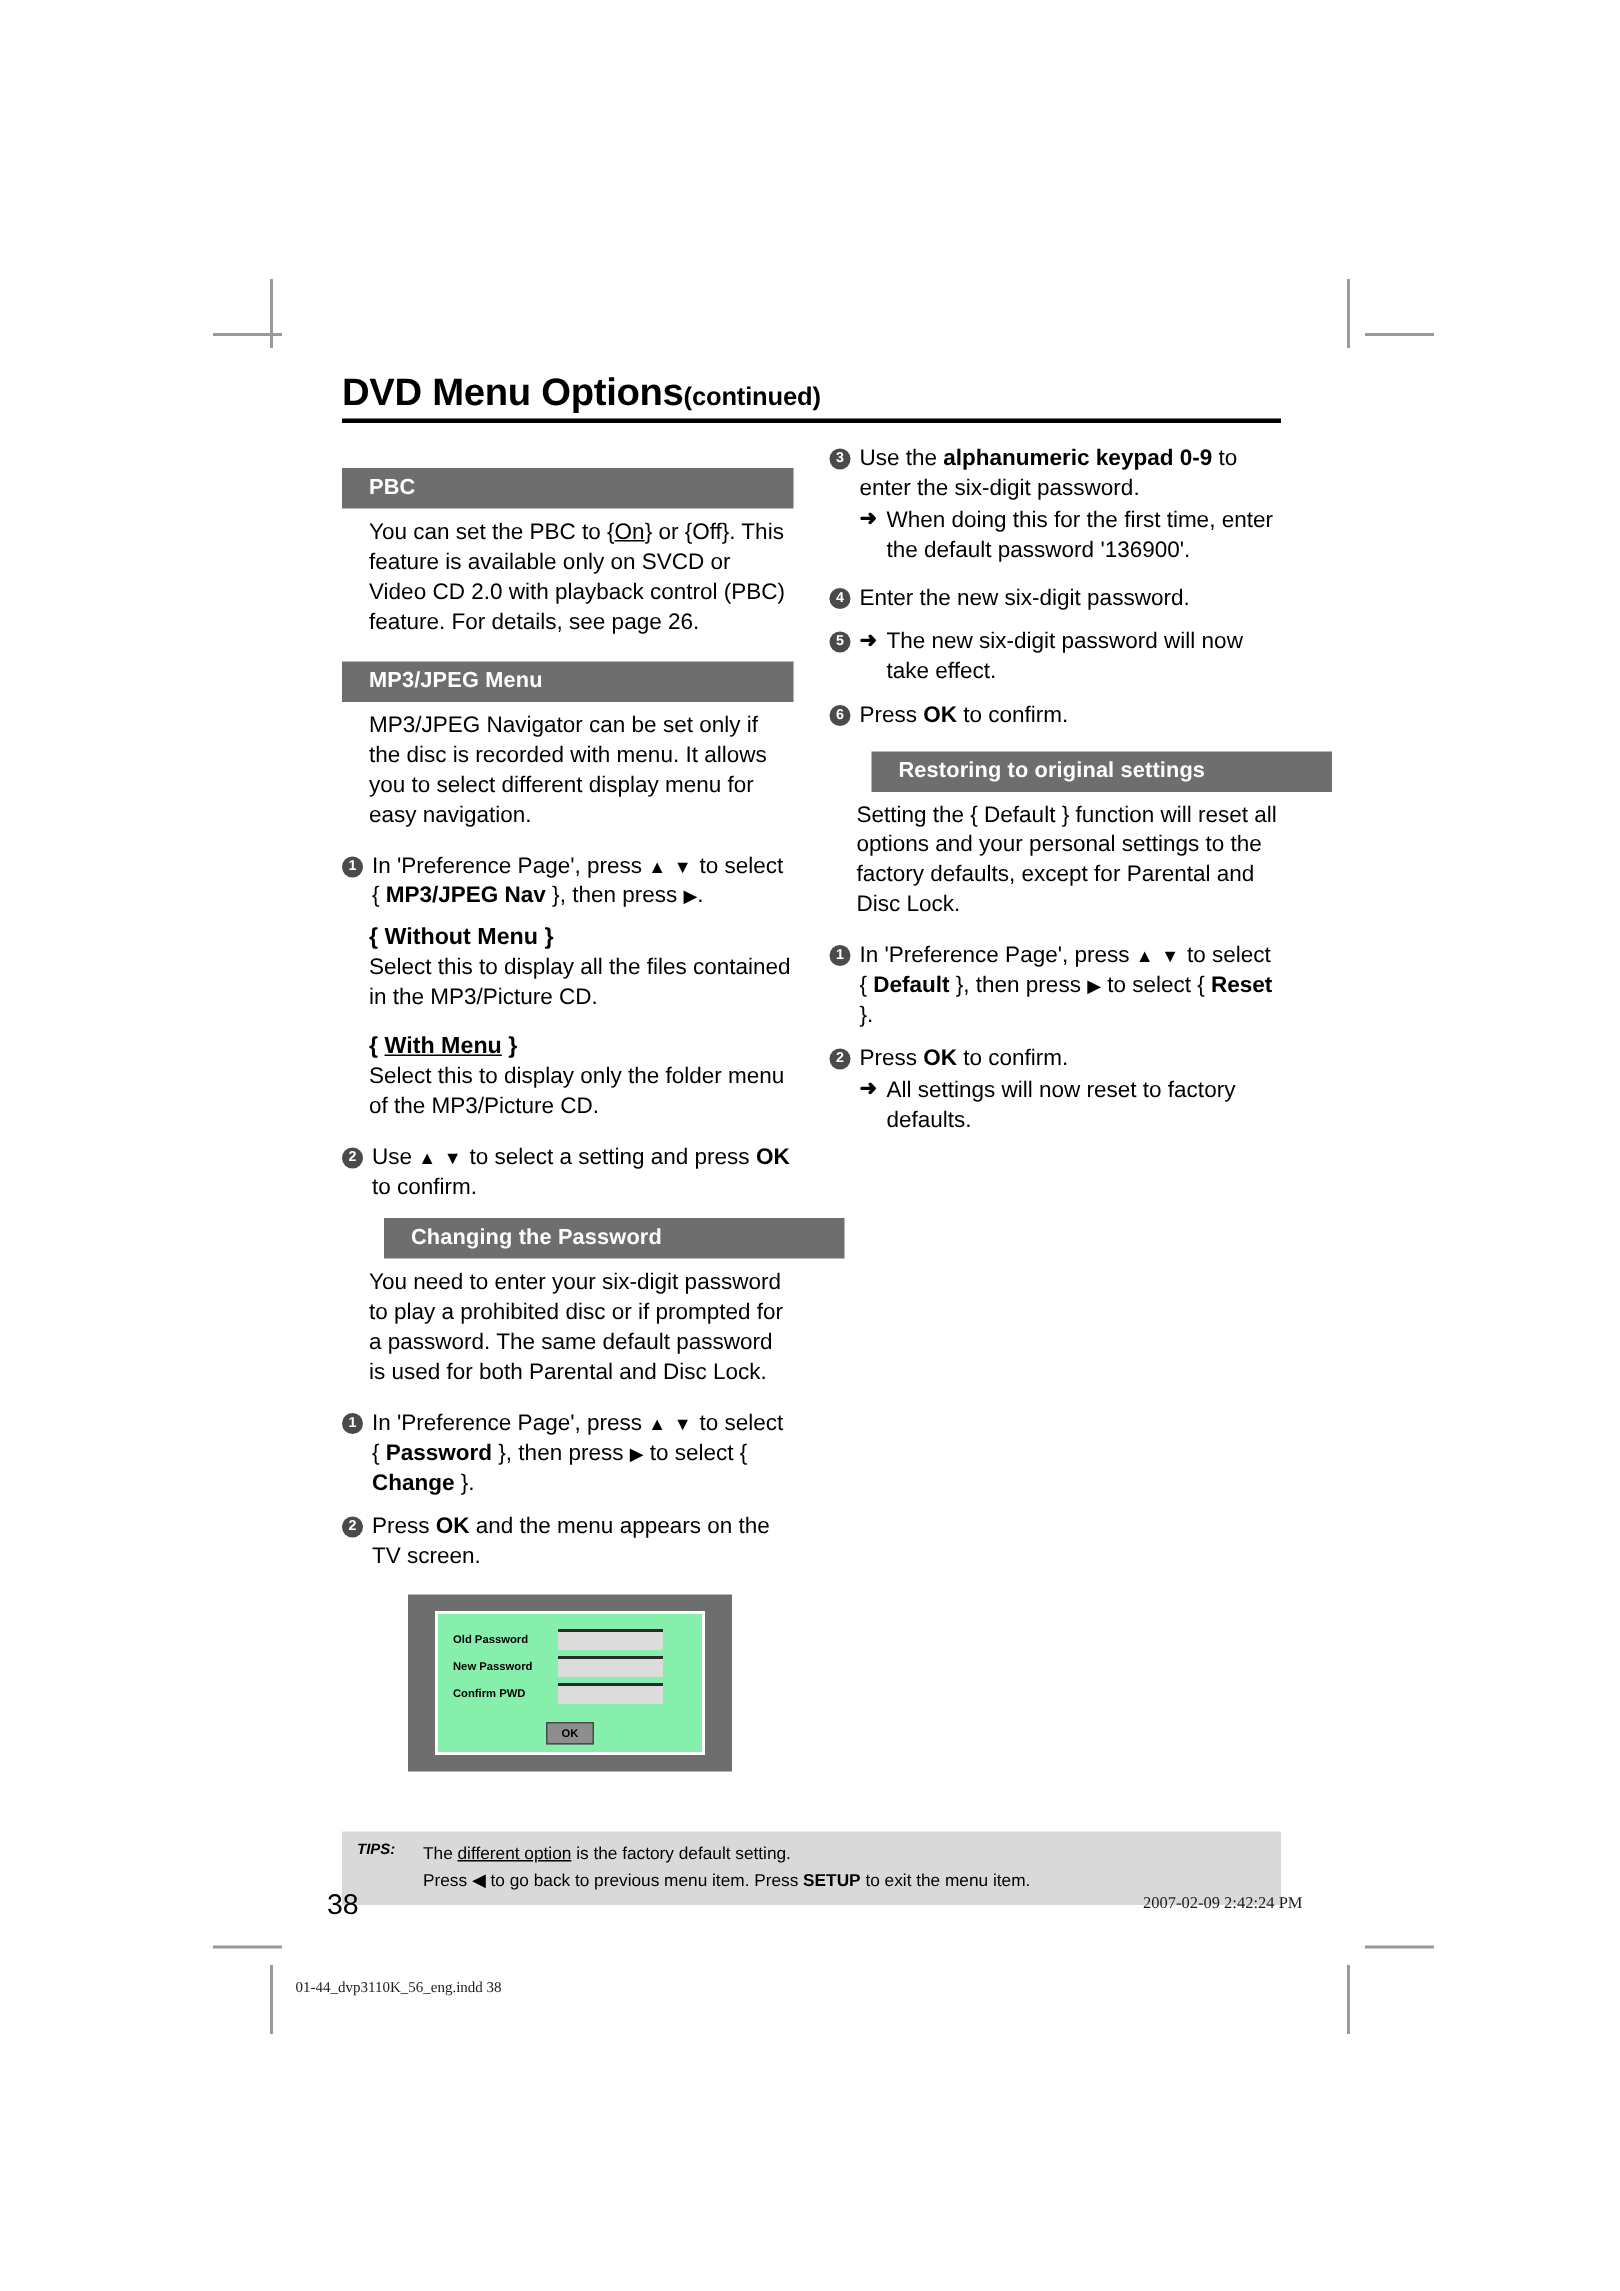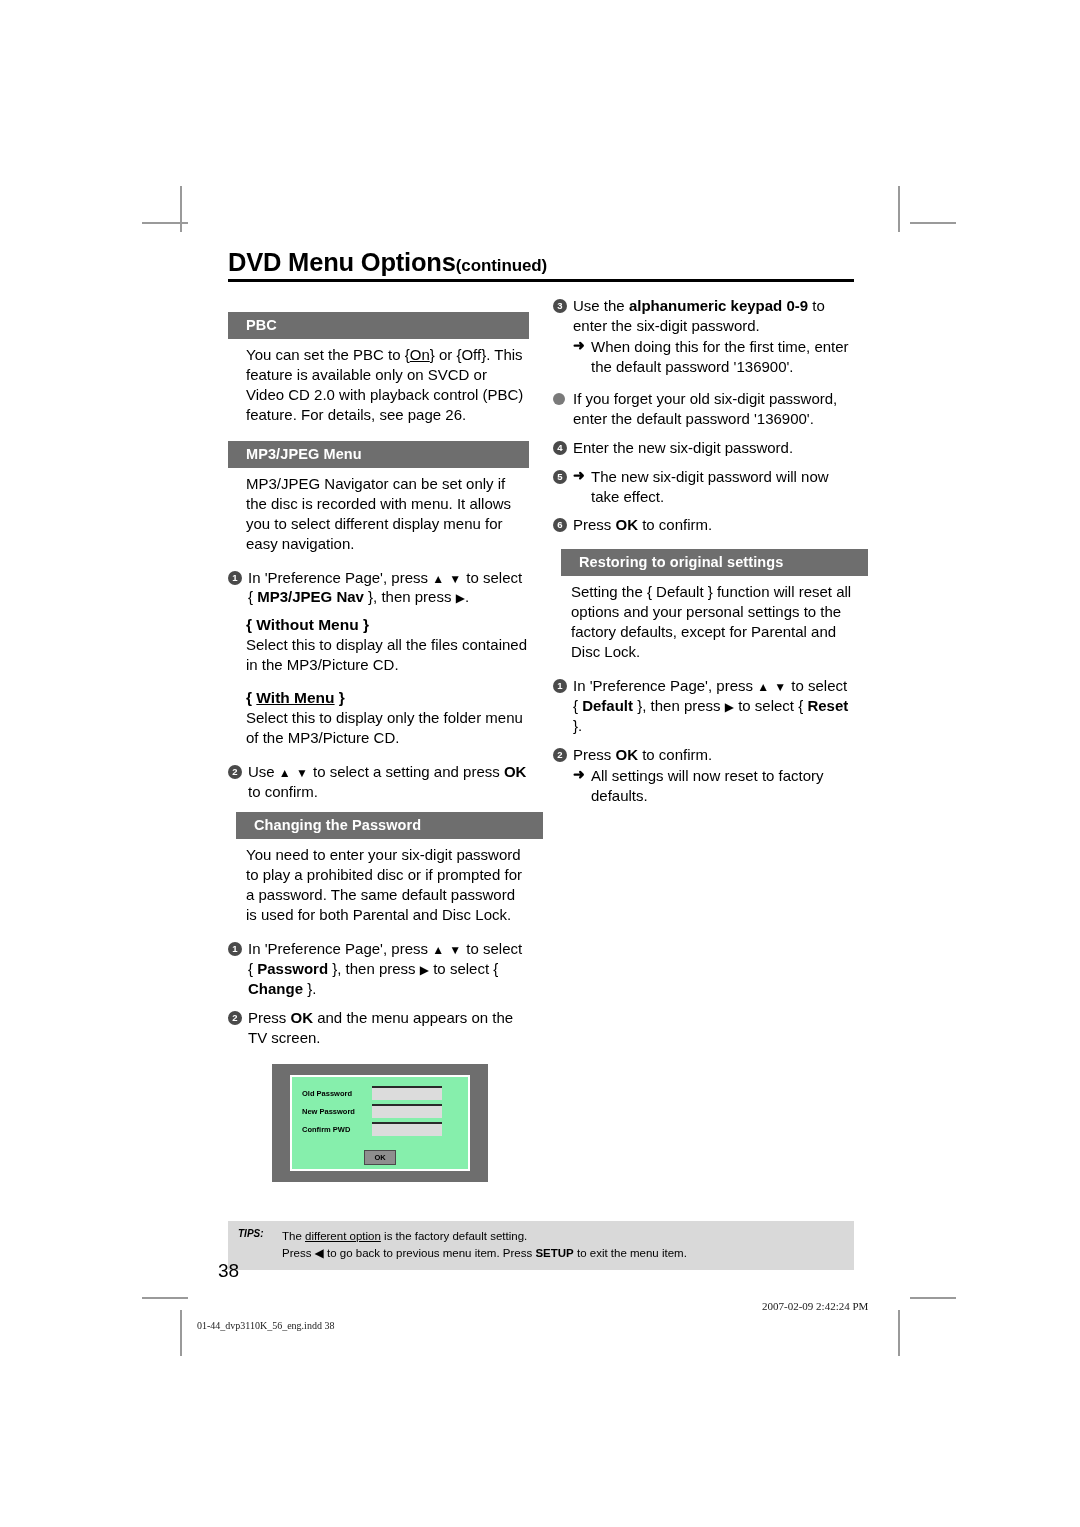--- a/index.html
+++ b/index.html
@@ -59,21 +59,21 @@
   .bar {
     background: #6e6e6e;
     color: #ffffff;
     font-size: 14.5px;
     font-weight: bold;
     padding: 5px 0 6px 18px;
     margin-bottom: 6px;
     letter-spacing: 0.1px;
     margin-top: 16px;
   }
-  .bar.indent { margin-left: 8px; width: calc(100% - 12px); }
+  .bar.indent { margin-left: 28px; width: calc(100% - 12px); }
 
   
   p.body {
     font-size: 15px;
     line-height: 1.33;
     margin: 0 0 14px 0;
     padding-left: 18px;
   }
 
   .sub-head {
@@ -216,21 +216,21 @@
     position: absolute;
     left: 197px;
     top: 1320px;
     font-family: "Liberation Serif", serif;
     font-size: 10px;
     color: #1a1a1a;
   }
   #pf-right {
     position: absolute;
     left: 762px;
-    top: 1300px;
+    top: 1263px;
     font-family: "Liberation Serif", serif;
     font-size: 11px;
     color: #1a1a1a;
   }
 </style>
 </head>
 <body>
 
 <div class="crop v" style="left:180px; top:186px;"></div>
 <div class="crop h" style="left:142px; top:222px;"></div>
@@ -318,21 +318,20 @@
     <div class="col-right">
 
       <ol class="steps">
         <li class="step">
           <span class="num">3</span>
           <span>Use the </span><span class="b">alphanumeric keypad 0-9</span><span> to enter the six-digit password.</span>
           <div class="arrow-line"><span class="arw">➜</span><span>When doing this for the first time, enter the default password '136900'.</span></div>
         </li>
         <li class="step" style="margin-top:12px;">
           <span class="dot"></span>
-          <span>If you forget your old six-digit password, enter the default password '136900'.</span>
         </li>
         <li class="step">
           <span class="num">4</span>
           <span>Enter the new six-digit password.</span>
         </li>
         <li class="step">
           <span class="num">5</span>
           <div class="arrow-line"><span class="arw">➜</span><span>The new six-digit password will now take effect.</span></div>
         </li>
         <li class="step">

